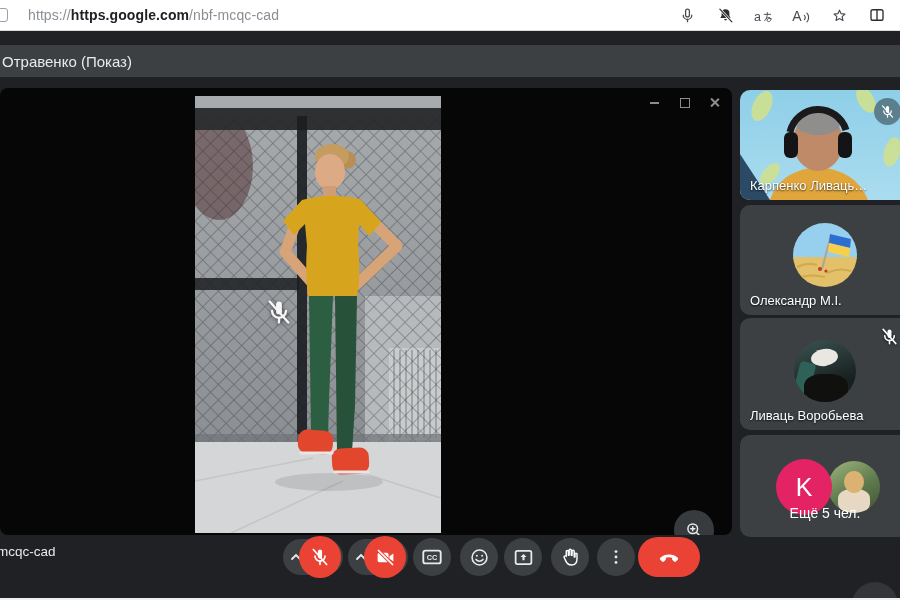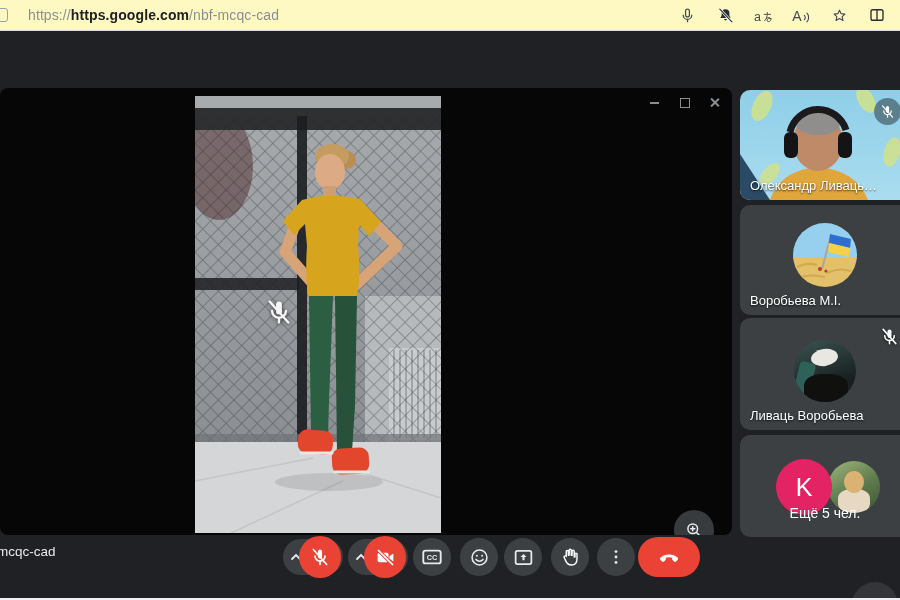--- a/index.html
+++ b/index.html
@@ -1,21 +1,21 @@
 <!DOCTYPE html>
 <html><head>
 <meta charset="utf-8">
 <style>
   * { margin:0; padding:0; box-sizing:border-box; }
   html,body { width:900px; height:600px; overflow:hidden; background:#202124; }
   body { font-family:"Liberation Sans", sans-serif; }
   #app { position:relative; width:900px; height:600px; background:#202124; overflow:hidden; }
 
   
-  .browser-bar { position:absolute; left:0; top:0; width:900px; height:31px; background:#fef9c3; border-bottom:1px solid #d8dadd; display:flex; align-items:center; }
+  .browser-bar { position:absolute; left:0; top:0; width:900px; height:31px; background:#ffffff; border-bottom:1px solid #d8dadd; display:flex; align-items:center; }
   .urlbar-left-partial { position:absolute; left:-6px; top:8px; width:14px; height:14px; border:1.6px solid #9aa0a6; border-radius:3px; background:transparent; }
   .url-text { position:absolute; left:28px; top:0; height:30px; display:flex; align-items:center; font-size:14px; letter-spacing:.1px; cursor:text; }
   .url-text .dim { color:#8a8f94; }
   .url-text .host { color:#202124; font-weight:600; }
   .browser-icons { position:absolute; right:14px; top:0; height:30px; display:flex; align-items:center; gap:20px; }
   .bicon { width:18px; height:18px; display:flex; align-items:center; justify-content:center; color:#474b4f; cursor:pointer; }
   .glyph-icon { font-size:12.5px; color:#474b4f; display:flex; align-items:flex-end; gap:1px; }
 
   
   .meet-page { position:absolute; left:0; top:32px; width:900px; height:566px; background:#202124; }
@@ -118,20 +118,23 @@
         <svg viewBox="0 0 24 24" width="18" height="18" fill="none" stroke="#2b2e31" stroke-width="1.8">
           <rect x="4" y="5" width="16" height="14" rx="2.5"></rect>
             <path d="M12 5v14"></path>
         </svg>
       </div>
     </div>
   </div>
 
   <div class="meet-page">
 
+    <div class="present-band">
+      <span>Отравенко (Показ)</span>
+    </div>
 
     <div class="shared-window">
       <div class="win-controls">
         <div class="win-btn wb-min"></div>
         <div class="win-btn wb-max"></div>
         <div class="win-btn wb-close"></div>
       </div>
 
       <div class="portrait-video">
         <svg viewBox="0 0 246 437" width="246" height="437">
@@ -217,37 +220,37 @@
         <rect x="98" y="42" width="14" height="26" rx="6" fill="#141416"></rect>
       </svg>
       <div class="tile-mic-badge">
         <svg viewBox="0 0 24 24" width="15" height="15" fill="none" stroke="#fff" stroke-width="2" stroke-linecap="round">
           <rect x="9.5" y="3" width="5" height="11" rx="2.5" fill="#fff" stroke="none"></rect>
           <path d="M6 11a6 6 0 0 0 12 0"></path>
             <path d="M12 17v4"></path>
             <path d="M4 3l16 18"></path>
         </svg>
       </div>
-      <div class="tile-name">Олександр Ливаць…</div>
+      <div class="tile-name">Карпенко Ливаць…</div>
     </div>
 
     <div class="tile" style="top:173px; height:110px;">
       <div class="avatar-round tile-center-avatar">
         <svg viewBox="0 0 64 64" width="64" height="64">
           <rect width="64" height="36" fill="#97d0ee"></rect>
           <rect y="34" width="64" height="30" fill="#e3c06a"></rect>
           <path d="M4 44q10-5 20-2M34 50q12-6 24-2M2 56q14-6 30-2" stroke="#d1a94f" stroke-width="2" fill="none"></path>
           <line x1="38" y1="12" x2="29" y2="46" stroke="#b0a698" stroke-width="2.2"></line>
           <polygon points="37,11 58,16 57,25 36,20" fill="#2d6fd1"></polygon>
           <polygon points="36,20 57,25 56,34 35,29" fill="#f7d04b"></polygon>
           <circle cx="27" cy="46" r="2" fill="#c0392b"></circle>
             <circle cx="33" cy="48" r="1.6" fill="#c0392b"></circle>
         </svg>
       </div>
-      <div class="tile-name">Воробьева М.І.</div>
+      <div class="tile-name">Олександр М.І.</div>
     </div>
 
     <div class="tile" style="top:286px; height:112px;">
       <div class="avatar-round tile3-avatar">
         <div class="teal-streak"></div>
         <div class="cap-blob"></div>
         <div class="body-dark"></div>
       </div>
       <div class="tile-mic-plain">
         <svg viewBox="0 0 24 24" width="19" height="19" fill="none" stroke="#fff" stroke-width="2" stroke-linecap="round">

